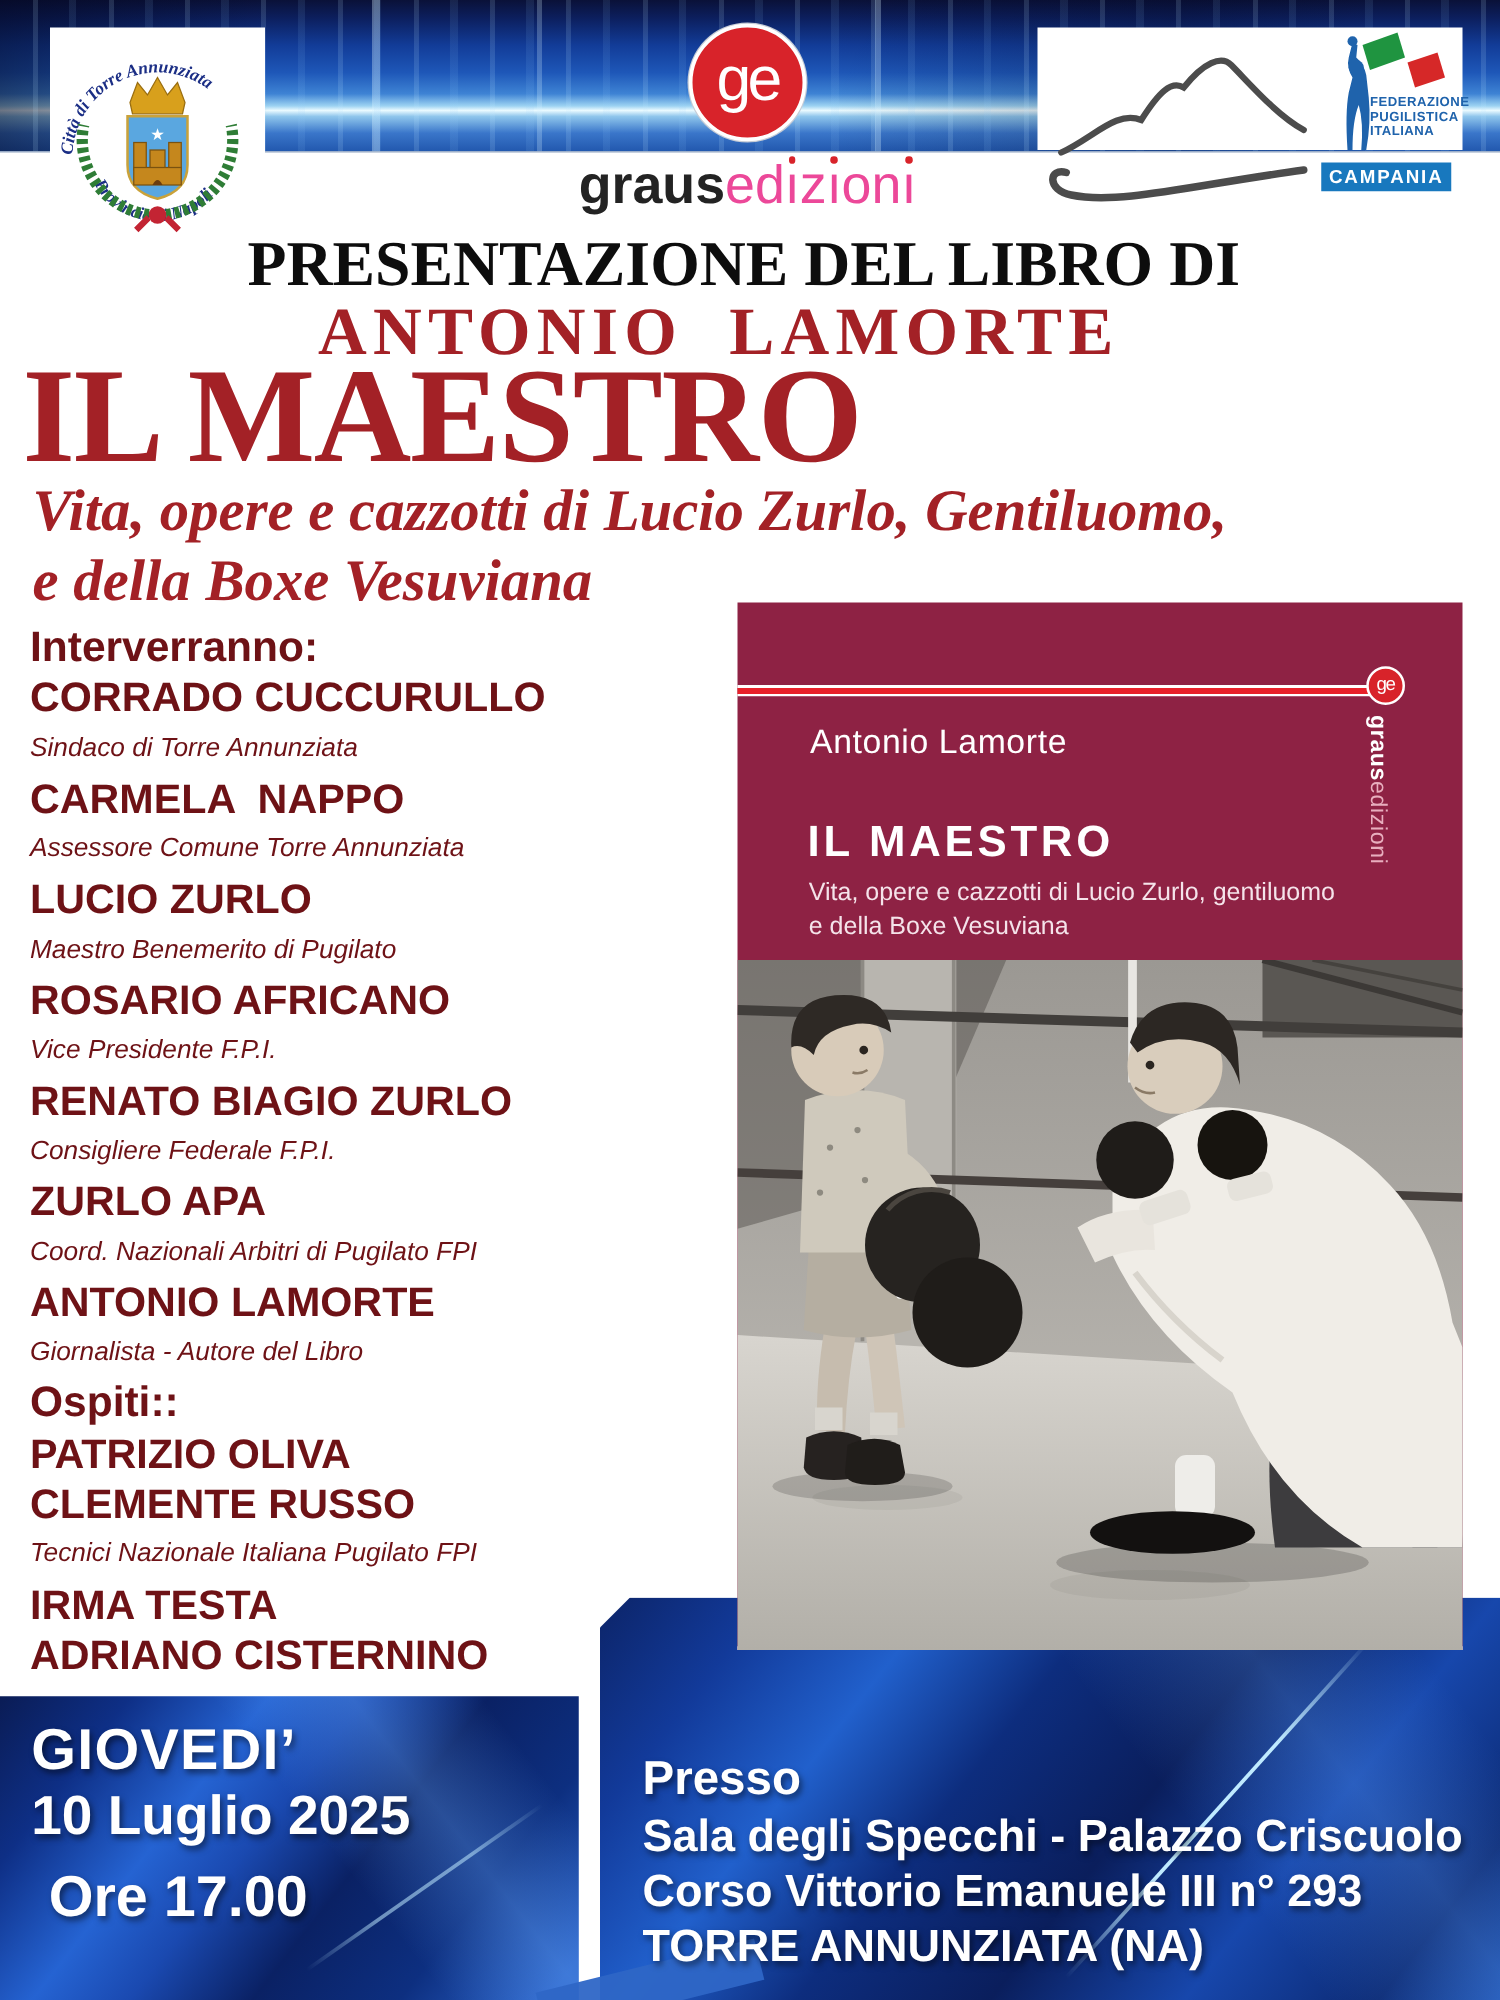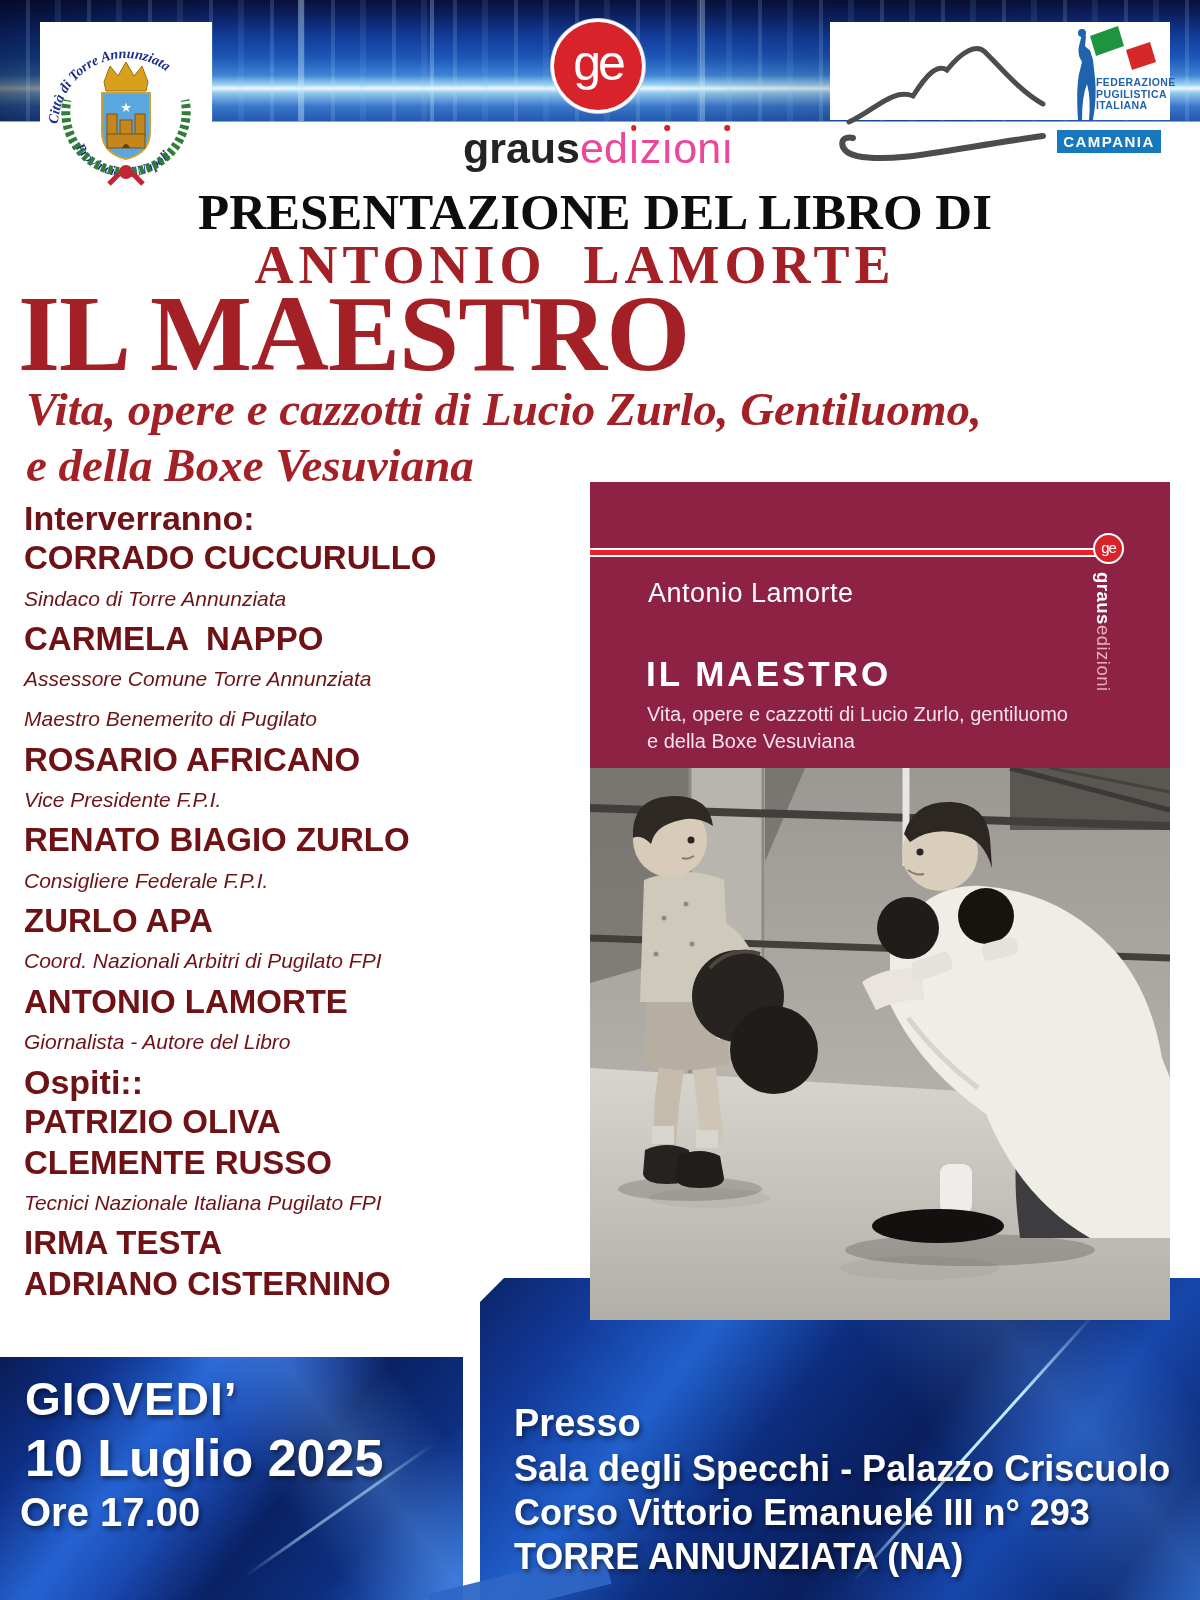--- a/index.html
+++ b/index.html
@@ -89,22 +89,22 @@
       linear-gradient(52deg, transparent 60%, rgba(100,165,250,.25) 76%, transparent 90%),
       linear-gradient(128deg,#0c2468 0%,#123a9a 14%,#2160cc 28%,#0d2d7e 42%,#0a1e5c 58%,#1747ac 74%,#0c2a74 90%,#1c4fae 100%);}
   .panel-join{left:430px;top:1572px;width:180px;height:34px;background:#2e66c6;opacity:.95;
     transform:rotate(-14deg);z-index:1;}
   .cyan-line{width:3px;background:linear-gradient(180deg,transparent,#bfeaff 30% 70%,transparent);z-index:2;}
   .cl-right{left:972px;top:1268px;height:360px;transform:rotate(42deg);}
   .cl-left{left:338px;top:1395px;height:230px;transform:rotate(55deg);opacity:.55;}
 
   .band-text{color:#fff;font-weight:800;z-index:2;text-shadow:2px 3px 5px rgba(0,0,0,.5);white-space:nowrap;}
   .day{left:25px;top:1372px;font-size:46px;letter-spacing:1px;}
-  .date{left:25px;top:1428px;font-size:52px;}
-  .time{left:20px;top:1490px;font-size:40px;}
+  .date{left:25px;top:1428px;font-size:44px;}
+  .time{left:39px;top:1490px;font-size:46px;}
   .venue{left:514px;font-weight:700;font-size:36px;}
   .v0{top:1402px;font-size:38px;}
   .v1{top:1448px;} .v2{top:1492px;} .v3{top:1536px;}
 </style>
 </head>
 <body>
 
 <div id="poster">
 
   <div class="abs banner"></div>
@@ -169,20 +169,21 @@
   <div class="abs main-title">IL MAESTRO</div>
   <div class="abs subtitle sub1">Vita, opere e cazzotti di Lucio Zurlo, Gentiluomo,</div>
   <div class="abs subtitle sub2">e della Boxe Vesuviana</div>
 
   <div class="abs" id="speakers-list">
       <div class="sp-header">Interverranno:</div>
       <div class="sp-name">CORRADO CUCCURULLO</div>
       <div class="sp-role">Sindaco di Torre Annunziata</div>
       <div class="sp-name">CARMELA  NAPPO</div>
       <div class="sp-role">Assessore Comune Torre Annunziata</div>
+      <div class="sp-name">LUCIO ZURLO</div>
       <div class="sp-role">Maestro Benemerito di Pugilato</div>
       <div class="sp-name">ROSARIO AFRICANO</div>
       <div class="sp-role">Vice Presidente F.P.I.</div>
       <div class="sp-name">RENATO BIAGIO ZURLO</div>
       <div class="sp-role">Consigliere Federale F.P.I.</div>
       <div class="sp-name">ZURLO APA</div>
       <div class="sp-role">Coord. Nazionali Arbitri di Pugilato FPI</div>
       <div class="sp-name">ANTONIO LAMORTE</div>
       <div class="sp-role">Giornalista - Autore del Libro</div>
       <div class="sp-header">Ospiti::</div>

